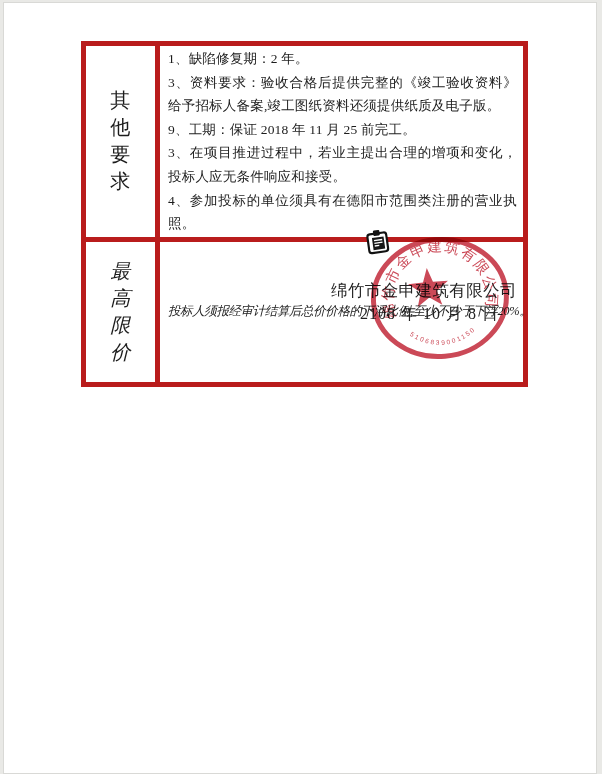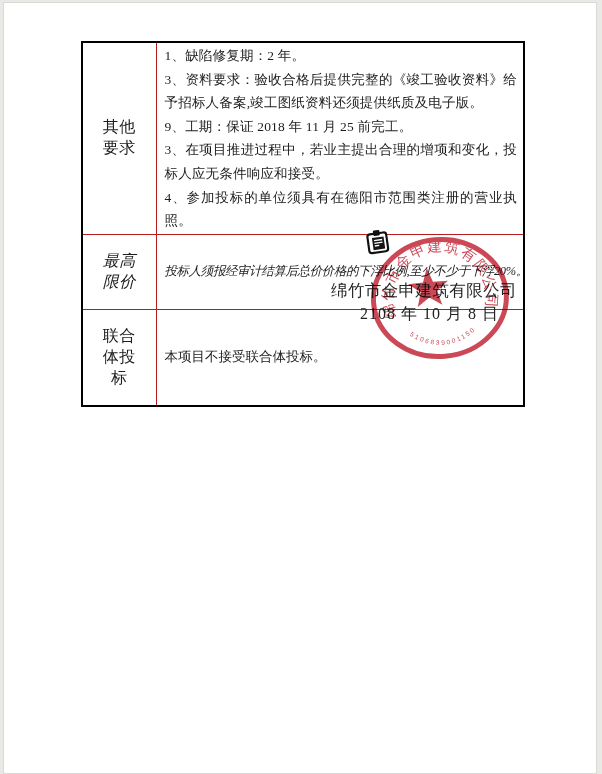--- a/index.html
+++ b/index.html
@@ -15,25 +15,25 @@
   .page {
     position:absolute; left:3px; top:2px; width:594px; height:772px;
     background:#ffffff; border:1px solid #d9d9d6;
   }
   
   .doc-table {
     position:absolute; left:77px; top:38px;
     border-collapse:collapse; table-layout:fixed;
     width:442px; color:#1c1c1c;
   }
-  .doc-table td { border:1px solid #b91c1c; }
+  .doc-table td { border:5px solid #b91c1c; }
   .doc-table { border:2px solid #000; }
   .label-cell {
     width:74px; text-align:center; vertical-align:middle;
-    font-size:16px; letter-spacing:0.5px; padding:16px;
+    font-size:20px; letter-spacing:0.5px; padding:16px;
   }
   .content-cell {
     width:368px; vertical-align:middle; padding:1px 6px 1px 8px;
   }
   tr.row-other    { height:166px; }
   tr.row-maxprice { height:24px;font-style:italic; }
   tr.row-joint    { height:22px; }
   .content-cell p.req {
     margin:0; font-size:13.5px; line-height:23.6px;
     text-align:justify; letter-spacing:0.2px;
@@ -80,24 +80,20 @@
           <p class="req">3、资料要求：验收合格后提供完整的《竣工验收资料》给予招标人备案,竣工图纸资料还须提供纸质及电子版。</p>
           <p class="req">9、工期：保证 2018 年 11 月 25 前完工。</p>
           <p class="req">3、在项目推进过程中，若业主提出合理的增项和变化，投标人应无条件响应和接受。</p>
           <p class="req">4、参加投标的单位须具有在德阳市范围类注册的营业执照。</p>
         </td>
       </tr>
       <tr class="row-maxprice">
         <td class="label-cell">最高限价</td>
         <td class="content-cell">投标人须报经审计结算后总价价格的下浮比例,至少不少于下浮20%。</td>
       </tr>
-      <tr class="row-joint">
-        <td class="label-cell">联合体投标</td>
-        <td class="content-cell">本项目不接受联合体投标。</td>
-      </tr>
     </tbody>
       </table>
 
     <div class="clipboard">
       <svg viewBox="0 0 24 24" width="26" height="27" aria-hidden="true">
         <g transform="rotate(-8 12 12)">
           <rect x="3" y="3.5" width="17.5" height="17.5" rx="2.5" fill="#ffffff" stroke="#111111" stroke-width="2"></rect>
           <rect x="8.7" y="0.6" width="6" height="5" rx="1" fill="#111111"></rect>
           <rect x="7" y="7.2" width="10.8" height="11.3" fill="#161616"></rect>
           <line x1="8.6" y1="9.8" x2="16.2" y2="9.8" stroke="#ffffff" stroke-width="1.2"></line>

